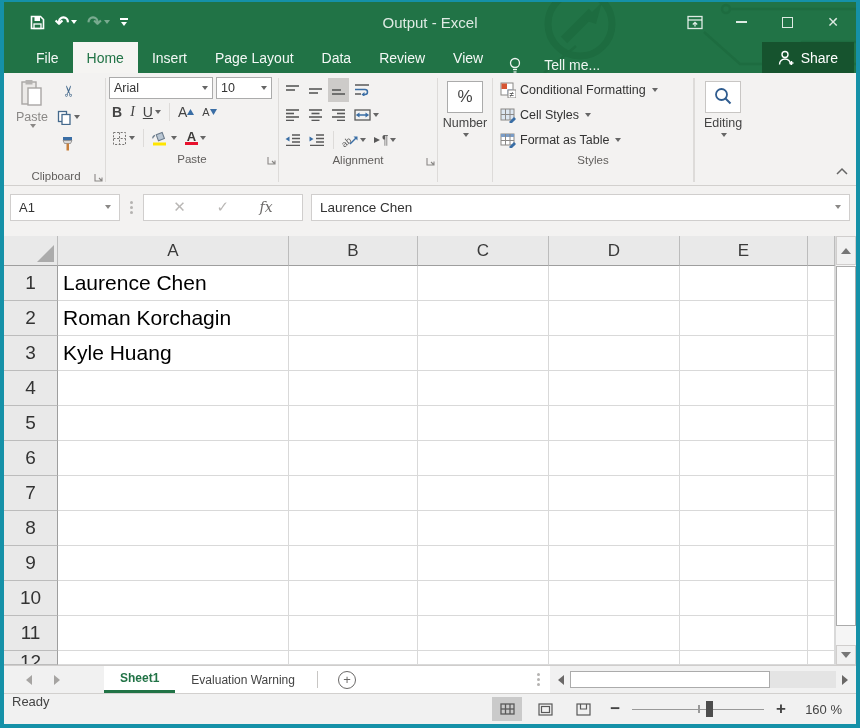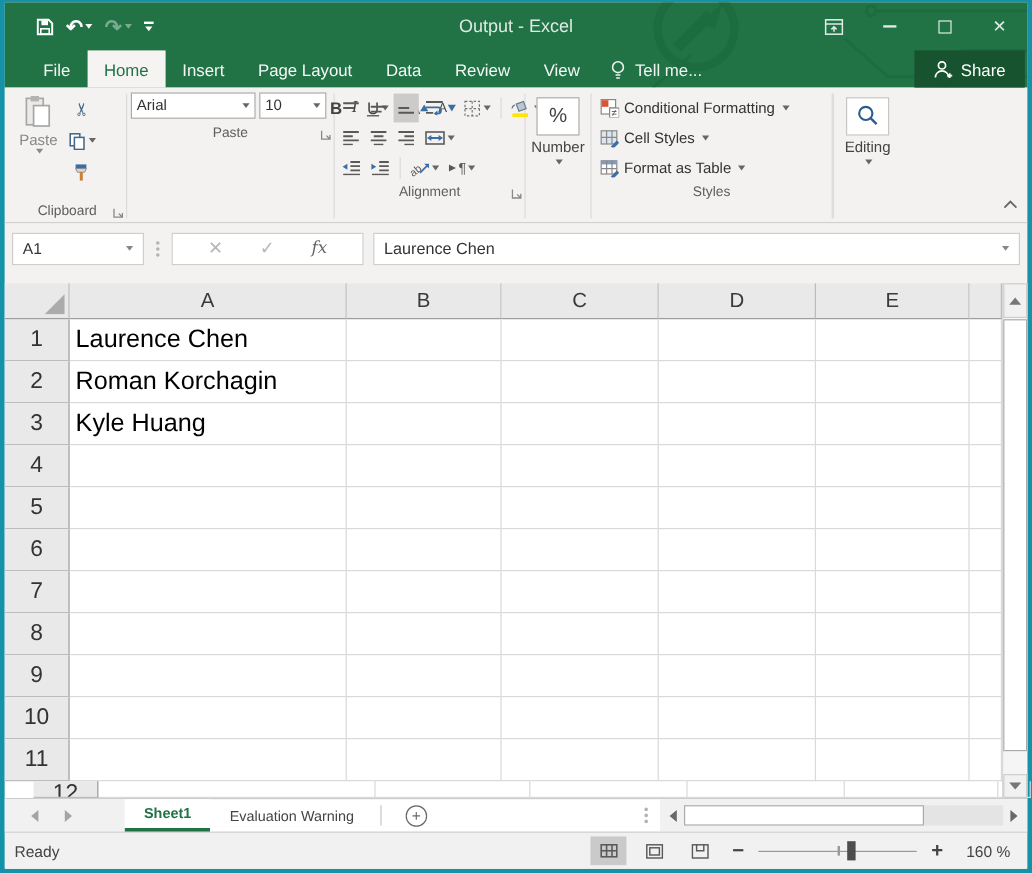--- a/index.html
+++ b/index.html
@@ -21,21 +21,21 @@
   .qat-custom .bar { width:8px; height:2px; background:#fff; }
   .win-title { position:absolute; left:0; right:0; text-align:center; color:rgba(255,255,255,.85); font-size:15px; pointer-events:none; }
   .win-controls { margin-left:auto; display:flex; align-items:center; height:100%; }
   .wc { width:46px; height:100%; display:flex; align-items:center; justify-content:center; color:rgba(255,255,255,.85); font-size:14px; }
   .min-glyph { width:11px; height:1px; border-bottom:2px solid rgba(255,255,255,.85); }
   .max-glyph { width:11px; height:11px; border:1.5px solid rgba(255,255,255,.85); }
 
   .tabrow { position:relative; z-index:1; height:31px; display:flex; align-items:stretch; padding-left:18px; }
   .rtab { display:flex; align-items:center; padding:0 14px; color:rgba(255,255,255,.95); font-size:14px; cursor:default; }
   .rtab.active { background:#f5f4f2; color:#217346; }
-  .tellme { display:flex; align-items:center; gap:8px; padding:0 12px; color:rgba(255,255,255,.92); font-size:14px; }
+  .tellme { display:flex; align-items:flex-end; gap:23px; padding:0 12px; color:rgba(255,255,255,.92); font-size:14px; }
   .share { margin-left:auto; margin-right:2px; background:#16532e; display:flex; align-items:center; gap:6px; padding:0 16px; color:#fff; font-size:14px; }
 
   
   .ribbon { flex:0 0 113px; background:#f3f2f1; border-bottom:1px solid #d2d0ce; display:flex; position:relative; padding:3px 0 0 3px; }
   .rgroup { display:flex; flex-direction:column; padding:1px 3px 0 3px; position:relative; }
   .gsep { width:1px; background:#dddbd9; margin:2px 0 3px 0; }
   .gbody { flex:1; display:flex; }
   .gfoot { height:17px; font-size:11.5px; color:#605e5c; text-align:center; padding-top:2px; position:relative; }
   .launcher { position:absolute; right:-1px; bottom:3px; width:9px; height:9px; }
   .launcher svg { display:block; }
@@ -65,21 +65,21 @@
 
   
   .gridwrap { flex:0 0 429px; display:flex; background:#fff; position:relative; }
   .gridmain { width:831px; }
   .gr { display:grid; grid-template-columns:54px 231px 129px 131px 131px 128px 27px; }
   .ch { background:#e9e9e9; border-right:1px solid #bcbcbc; border-bottom:1px solid #9e9e9e; display:flex; align-items:center; justify-content:center; font-size:17px; color:#3a3a3a; height:30px; }
   .corner { position:relative; }
   .corner .tri { position:absolute; right:3px; bottom:3px; width:17px; height:17px; background:#ababab; clip-path:polygon(100% 0, 100% 100%, 0 100%); }
   .rh { background:#e9e9e9; border-right:1px solid #9e9e9e; border-bottom:1px solid #bcbcbc; display:flex; align-items:center; justify-content:center; font-size:19px; color:#333; overflow:hidden; }
   .dc { border-right:1px solid #d9d9d9; border-bottom:1px solid #d9d9d9; font-size:21px; color:#000; display:flex; align-items:center; padding-left:5px; overflow:hidden; white-space:nowrap; }
-  .gr.partial { height:14px;margin-left:24px; }
+  .gr.partial { height:14px; }
   .gr.partial .rh { align-items:flex-start; }
   .vscroll { width:21px; display:flex; flex-direction:column; border-left:1px solid #d9d9d9; background:#f5f5f5; }
   .varrow { height:29px; background:#f1f1f1; border:1px solid #d0cecd; display:flex; align-items:center; justify-content:center; }
   .vthumb { height:360px; background:#fff; border:1px solid #ababab; margin-top:1px; }
   .varrow.bottom { margin-top:auto; height:20px; }
   .tri-up { width:0;height:0;border-left:5px solid transparent;border-right:5px solid transparent;border-bottom:6px solid #767676; }
   .tri-down { width:0;height:0;border-left:5px solid transparent;border-right:5px solid transparent;border-top:6px solid #767676; }
 
   
   .sheetbar { flex:0 0 28px; border-top:1px solid #cfcdcc; background:#fff; display:flex; align-items:stretch; }
@@ -92,21 +92,21 @@
   .addsheet { display:flex; align-items:center; margin-left:14px; }
   .addsheet .circ { width:18px; height:18px; border:1.2px solid #6a6867; border-radius:50%; display:flex; align-items:center; justify-content:center; color:#6a6867; font-size:13px; line-height:1; }
   .dots-v2 { display:flex; flex-direction:column; justify-content:center; gap:2px; margin:0 10px 0 auto; }
   .dots-v2 i { width:3px; height:3px; border-radius:50%; background:#b5b3b1; }
   .hscroll { width:306px; display:flex; align-items:center; background:#f1f1f1; padding:0 2px; }
   .harrow { width:18px; height:18px; display:flex; align-items:center; justify-content:center; }
   .hthumb { width:200px; height:17px; background:#fff; border:1px solid #ababab; }
   .htrack { flex:1; height:17px; background:#e4e4e4; }
 
   
-  .statusbar { flex:0 0 31px; background:#f1f1f1; border-top:1px solid #d2d0ce; display:flex; align-items:center; font-size:13px; color:#444; padding:0 14px 0 8px; }
+  .statusbar { flex:0 0 31px; background:#f1f1f1; border-top:1px solid #d2d0ce; display:flex; font-size:13px; color:#444; padding:0 14px 0 8px; }
   .sb-right { margin-left:auto; display:flex; align-items:center; gap:8px; }
   .viewbtn { width:30px; height:24px; display:flex; align-items:center; justify-content:center; }
   .viewbtn.active { background:#cacaca; }
   .zoom-minus,.zoom-plus { font-size:17px; font-weight:bold; color:#444; padding:0 4px; }
   .slider { width:132px; height:18px; position:relative; }
   .slider .track { position:absolute; top:8.5px; left:0; right:0; height:1.5px; background:#999; }
   .slider .tick { position:absolute; top:5px; left:50%; width:1.5px; height:8px; background:#999; }
   .slider .thumb { position:absolute; top:1px; left:56%; width:7px; height:16px; background:#4d4d4d; }
   .zoomlbl { min-width:44px; text-align:right; }
 </style>
@@ -236,21 +236,21 @@
         <span class="launcher">
             <svg width="9" height="9">
               <path d="M1 1 v7 h7 M5 5 l3 3 M8 4.5 v3.5 h-3.5" fill="none" stroke="#8a8886" stroke-width="1.1"></path>
             </svg>
           </span>
       </div>
     </div>
     <div class="gsep"></div>
 
     <div class="rgroup" style="width:172px">
-      <div style="display:flex;flex-direction:row">
+      <div style="display:flex;flex-direction:column">
         <div style="display:flex;gap:3px">
           <span class="combo" style="width:104px">
               <span>Arial</span>
               <span class="caret"></span>
             </span>
           <span class="combo" style="width:56px">
               <span>10</span>
               <span class="caret"></span>
             </span>
         </div>

